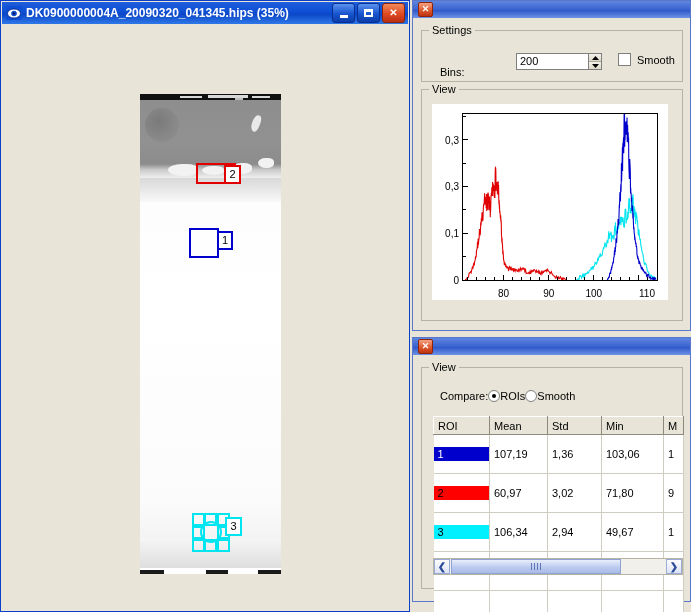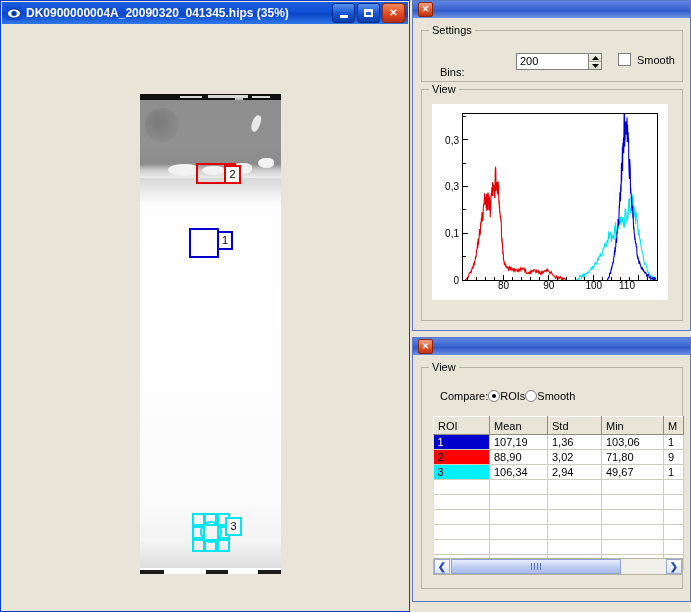--- a/index.html
+++ b/index.html
@@ -156,21 +156,21 @@
 
   .chk-row{position:absolute;left:196px;top:22px;display:flex;align-items:center;gap:6px;}
   .chkbox{width:13px;height:13px;background:#fff;border:1px solid #7f7f7f;box-sizing:border-box;}
 
   .plotarea{
     position:absolute;left:10px;top:14px;width:236px;height:196px;
     background:#fff;
   }
   .plotframe{position:absolute;left:30px;top:9px;width:196px;height:168px;border:1px solid #000;box-sizing:border-box;}
   .ytick{position:absolute;right:100%;margin-right:4px;font-size:10px;transform:translateY(-50%);white-space:nowrap;}
-  .xtick{position:absolute;top:100%;margin-top:0;font-size:10px;transform:translateX(-50%);white-space:nowrap;}
+  .xtick{position:absolute;top:100%;margin-top:8px;font-size:10px;transform:translateX(-50%);white-space:nowrap;}
   .tickmark{position:absolute;background:#000;}
 
   
   .statwin{
     position:absolute;left:412px;top:337px;width:279px;height:265px;
     background:#e8e5d8;border:1px solid #5b77c9;box-sizing:border-box;
   }
   .cmp-row{position:absolute;left:18px;top:22px;display:flex;align-items:center;gap:0;font-size:11px;text-align:right;}
   .radio{width:12px;height:12px;border-radius:50%;background:#fff;border:1px solid #7f7f7f;
     box-sizing:border-box;display:flex;align-items:center;justify-content:center;}
@@ -179,21 +179,21 @@
   table.stats{
     position:absolute;left:11px;top:48px;width:250px;border-collapse:collapse;
     font-size:11px;table-layout:fixed;
   }
   table.stats th{
     background:#e8e5d8;border:1px solid #ffffff;border-right-color:#8d8a7d;border-bottom-color:#8d8a7d;
     font-weight:normal;text-align:left;padding:1px 4px;height:15px;color:#000;margin-top:25px;
   }
   table.stats td{
     background:#fff;border-right:1px solid #cfcdc2;border-bottom:1px solid #cfcdc2;
-    padding:0px 4px;height:14px;color:#000;overflow:hidden;white-space:nowrap;
+    padding:12px 4px;height:14px;color:#000;overflow:hidden;white-space:nowrap;
   }
   table.stats td.roicell{padding:0;position:relative;}
   table.stats td.roicell span{
     display:block;height:14px;line-height:14px;padding-left:4px;color:#000;
   }
   .hscroll{
     position:absolute;left:11px;top:190px;width:250px;height:17px;
     background:#f2f0ea;border:1px solid #b6b3a4;box-sizing:border-box;
     display:flex;align-items:center;
   }
@@ -335,21 +335,21 @@
             <span class="tickmark" style="left: 0px; top: 95.3592px; width: 3px; height: 1px;"></span>
             <span class="tickmark" style="left: 0px; top: 48.5986px; width: 3px; height: 1px;"></span>
             <span class="tickmark" style="left: 0px; top: 1.83803px; width: 3px; height: 1px;"></span>
             <span class="tickmark" style="left: 40.1047px; bottom: 0px; width: 1px; height: 5px;"></span>
             <span class="xtick" style="left: 40.6047px;">80</span>
             <span class="tickmark" style="left: 85.2209px; bottom: 0px; width: 1px; height: 5px;"></span>
             <span class="xtick" style="left: 85.7209px;">90</span>
             <span class="tickmark" style="left: 130.337px; bottom: 0px; width: 1px; height: 5px;"></span>
             <span class="xtick" style="left: 130.837px;">100</span>
             <span class="tickmark" style="left: 175.453px; bottom: 0px; width: 1px; height: 5px;"></span>
-            <span class="xtick" style="left: 164px;">110</span>
+            <span class="xtick" style="left: 184px;">110</span>
             <span class="tickmark" style="left: 4.01163px; bottom: 0px; width: 1px; height: 3px;"></span>
             <span class="tickmark" style="left: 13.0349px; bottom: 0px; width: 1px; height: 3px;"></span>
             <span class="tickmark" style="left: 22.0581px; bottom: 0px; width: 1px; height: 3px;"></span>
             <span class="tickmark" style="left: 31.0814px; bottom: 0px; width: 1px; height: 3px;"></span>
             <span class="tickmark" style="left: 49.1279px; bottom: 0px; width: 1px; height: 3px;"></span>
             <span class="tickmark" style="left: 58.1512px; bottom: 0px; width: 1px; height: 3px;"></span>
             <span class="tickmark" style="left: 67.1744px; bottom: 0px; width: 1px; height: 3px;"></span>
             <span class="tickmark" style="left: 76.1977px; bottom: 0px; width: 1px; height: 3px;"></span>
             <span class="tickmark" style="left: 94.2442px; bottom: 0px; width: 1px; height: 3px;"></span>
             <span class="tickmark" style="left: 103.267px; bottom: 0px; width: 1px; height: 3px;"></span>
@@ -408,21 +408,21 @@
             </td>
             <td>107,19</td>
             <td>1,36</td>
             <td>103,06</td>
             <td>1</td>
           </tr>
           <tr>
             <td class="roicell">
               <span style="background:#ff0000;color:#000000;">2</span>
             </td>
-            <td>88,90</td>
+            <td>60,97</td>
             <td>3,02</td>
             <td>71,80</td>
             <td>9</td>
           </tr>
           <tr>
             <td class="roicell">
               <span style="background:#00f0ff;color:#000000;">3</span>
             </td>
             <td>106,34</td>
             <td>2,94</td>

